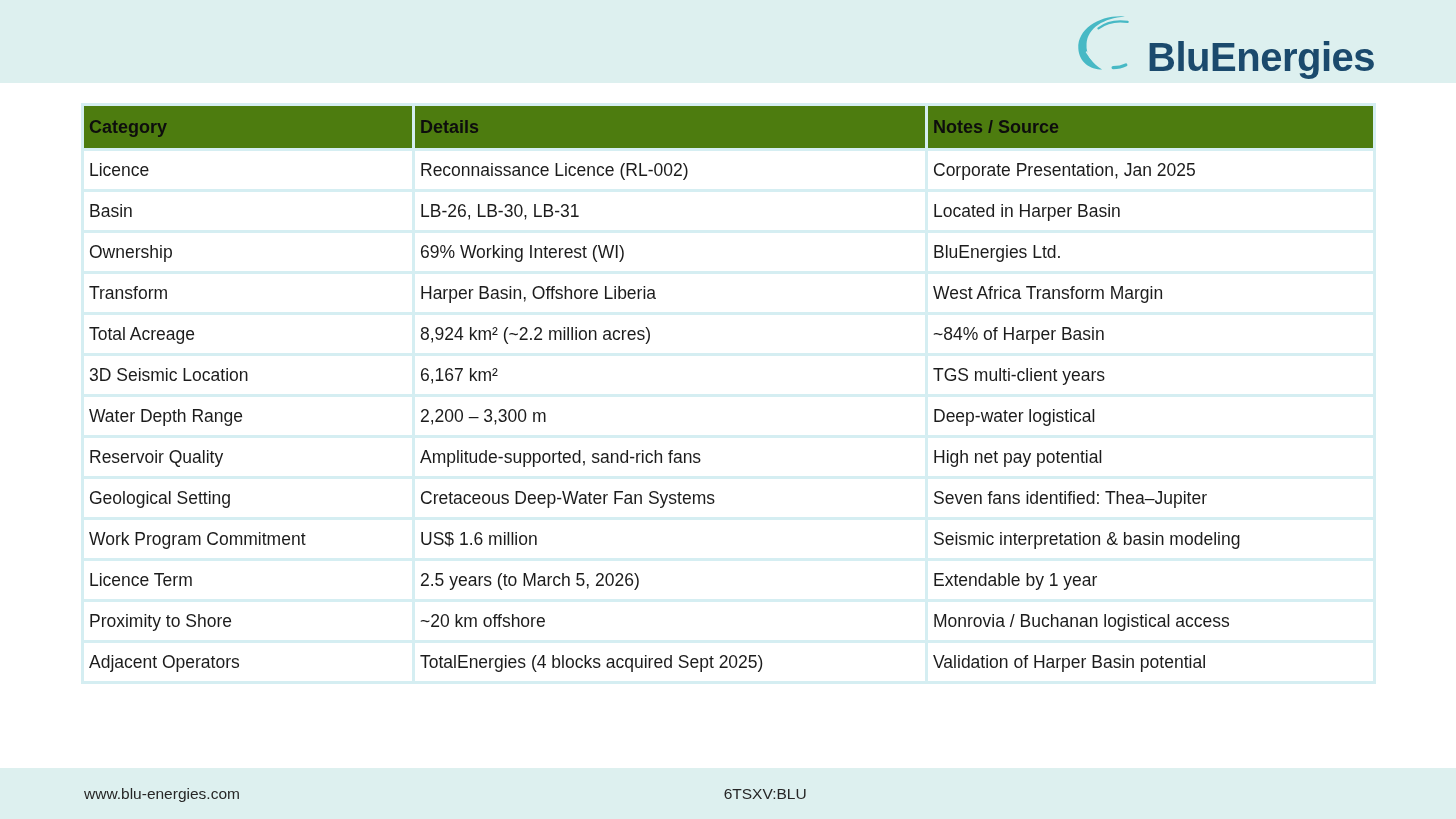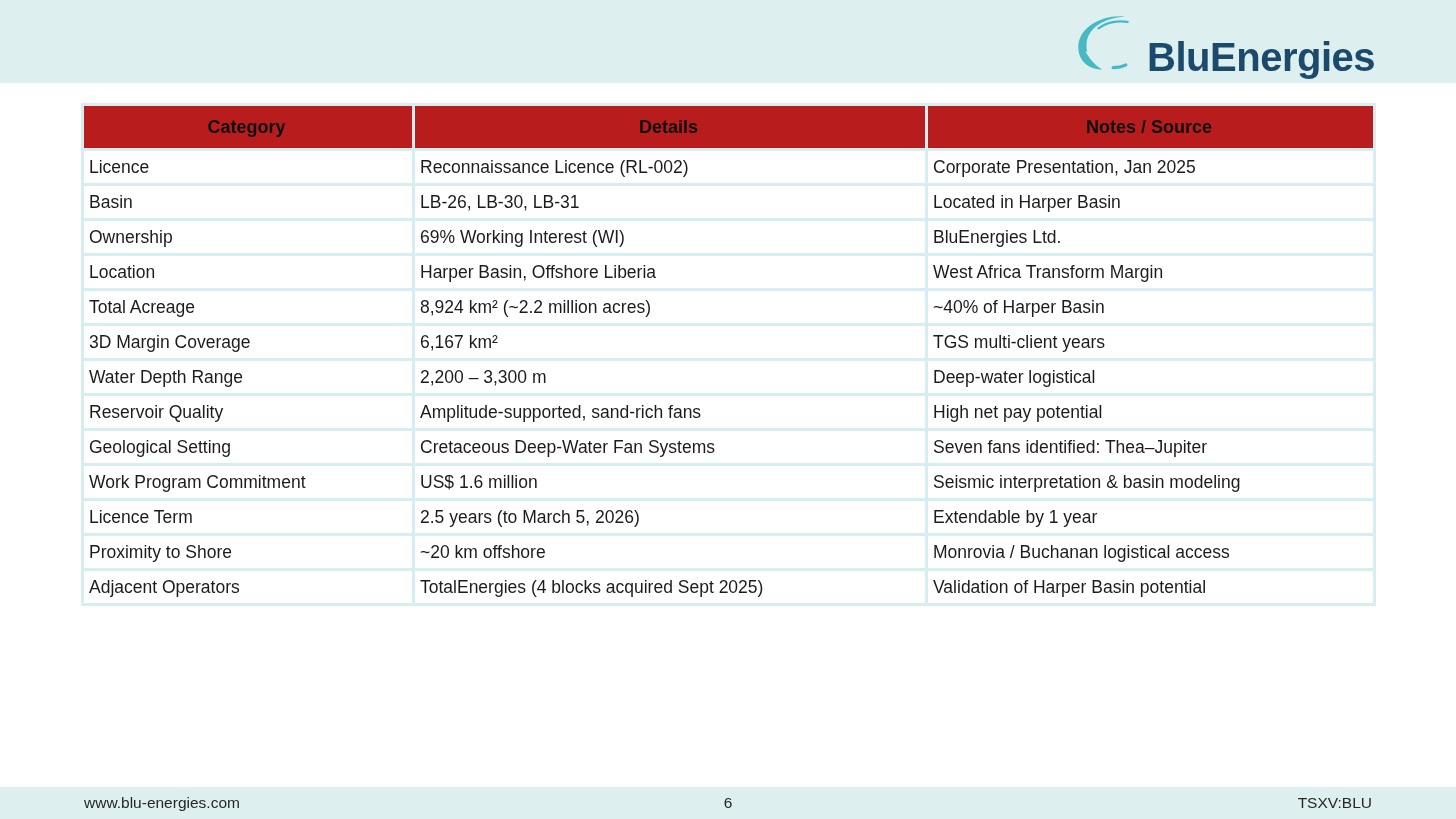--- a/index.html
+++ b/index.html
@@ -51,54 +51,54 @@
     table-layout: fixed;
     border-collapse: separate;
     border-spacing: 3px;
     background: #d5eef2;
     font-size: 17.5px;
   }
   table.info-table col.c1 { width: 328px; }
   table.info-table col.c2 { width: 510px; }
   table.info-table col.c3 { width: 445px; }
   table.info-table th {
-    background: #b91c1c;
-    text-align: center;
+    background: #4d7c0f;
+    text-align: left;
     font-weight: 700;
     color: #0d0d0d;
     height: 42px;
     padding: 0 8px 0 5px;
     font-size: 18px;
   }
   table.info-table td {
     background: #ffffff;
-    height: 32px;
+    height: 38px;
     padding: 0 8px 0 5px;
     color: #1c1c1c;
     vertical-align: middle;
     white-space: nowrap;
     overflow: hidden;
   }
 
   
   .footer-band {
     position: absolute;
     left: 0; bottom: 0;
     width: 100%;
-    height: 32px;
+    height: 51px;
     background: #ddf0ef;
     display: flex;
     align-items: center;
     padding: 12px 84px;
     font-size: 15.5px;
     color: #262626;
   }
   .footer-left  { flex: 1; text-align: left; }
   .footer-mid   { flex: 0 0 auto; text-align: center; }
-  .footer-right { flex: 1; text-align: right; }
+  .footer-right { flex: 1; text-align: left; }
 </style>
 </head>
 <body>
 
 <div class="slide">
 
   <header class="top-band">
     <div class="logo">
       <svg width="64" height="64" viewBox="0 0 70 70" aria-hidden="true">
 
@@ -140,31 +140,31 @@
             <td>Basin</td>
             <td>LB-26, LB-30, LB-31</td>
             <td>Located in Harper Basin</td>
           </tr>
           <tr>
             <td>Ownership</td>
             <td>69% Working Interest (WI)</td>
             <td>BluEnergies Ltd.</td>
           </tr>
           <tr>
-            <td>Location</td>
+            <td>Transform</td>
             <td>Harper Basin, Offshore Liberia</td>
             <td>West Africa Transform Margin</td>
           </tr>
           <tr>
             <td>Total Acreage</td>
             <td>8,924 km² (~2.2 million acres)</td>
-            <td>~40% of Harper Basin</td>
-          </tr>
-          <tr>
-            <td>3D Margin Coverage</td>
+            <td>~84% of Harper Basin</td>
+          </tr>
+          <tr>
+            <td>3D Seismic Location</td>
             <td>6,167 km²</td>
             <td>TGS multi-client years</td>
           </tr>
           <tr>
             <td>Water Depth Range</td>
             <td>2,200 – 3,300 m</td>
             <td>Deep-water logistical</td>
           </tr>
           <tr>
             <td>Reservoir Quality</td>

